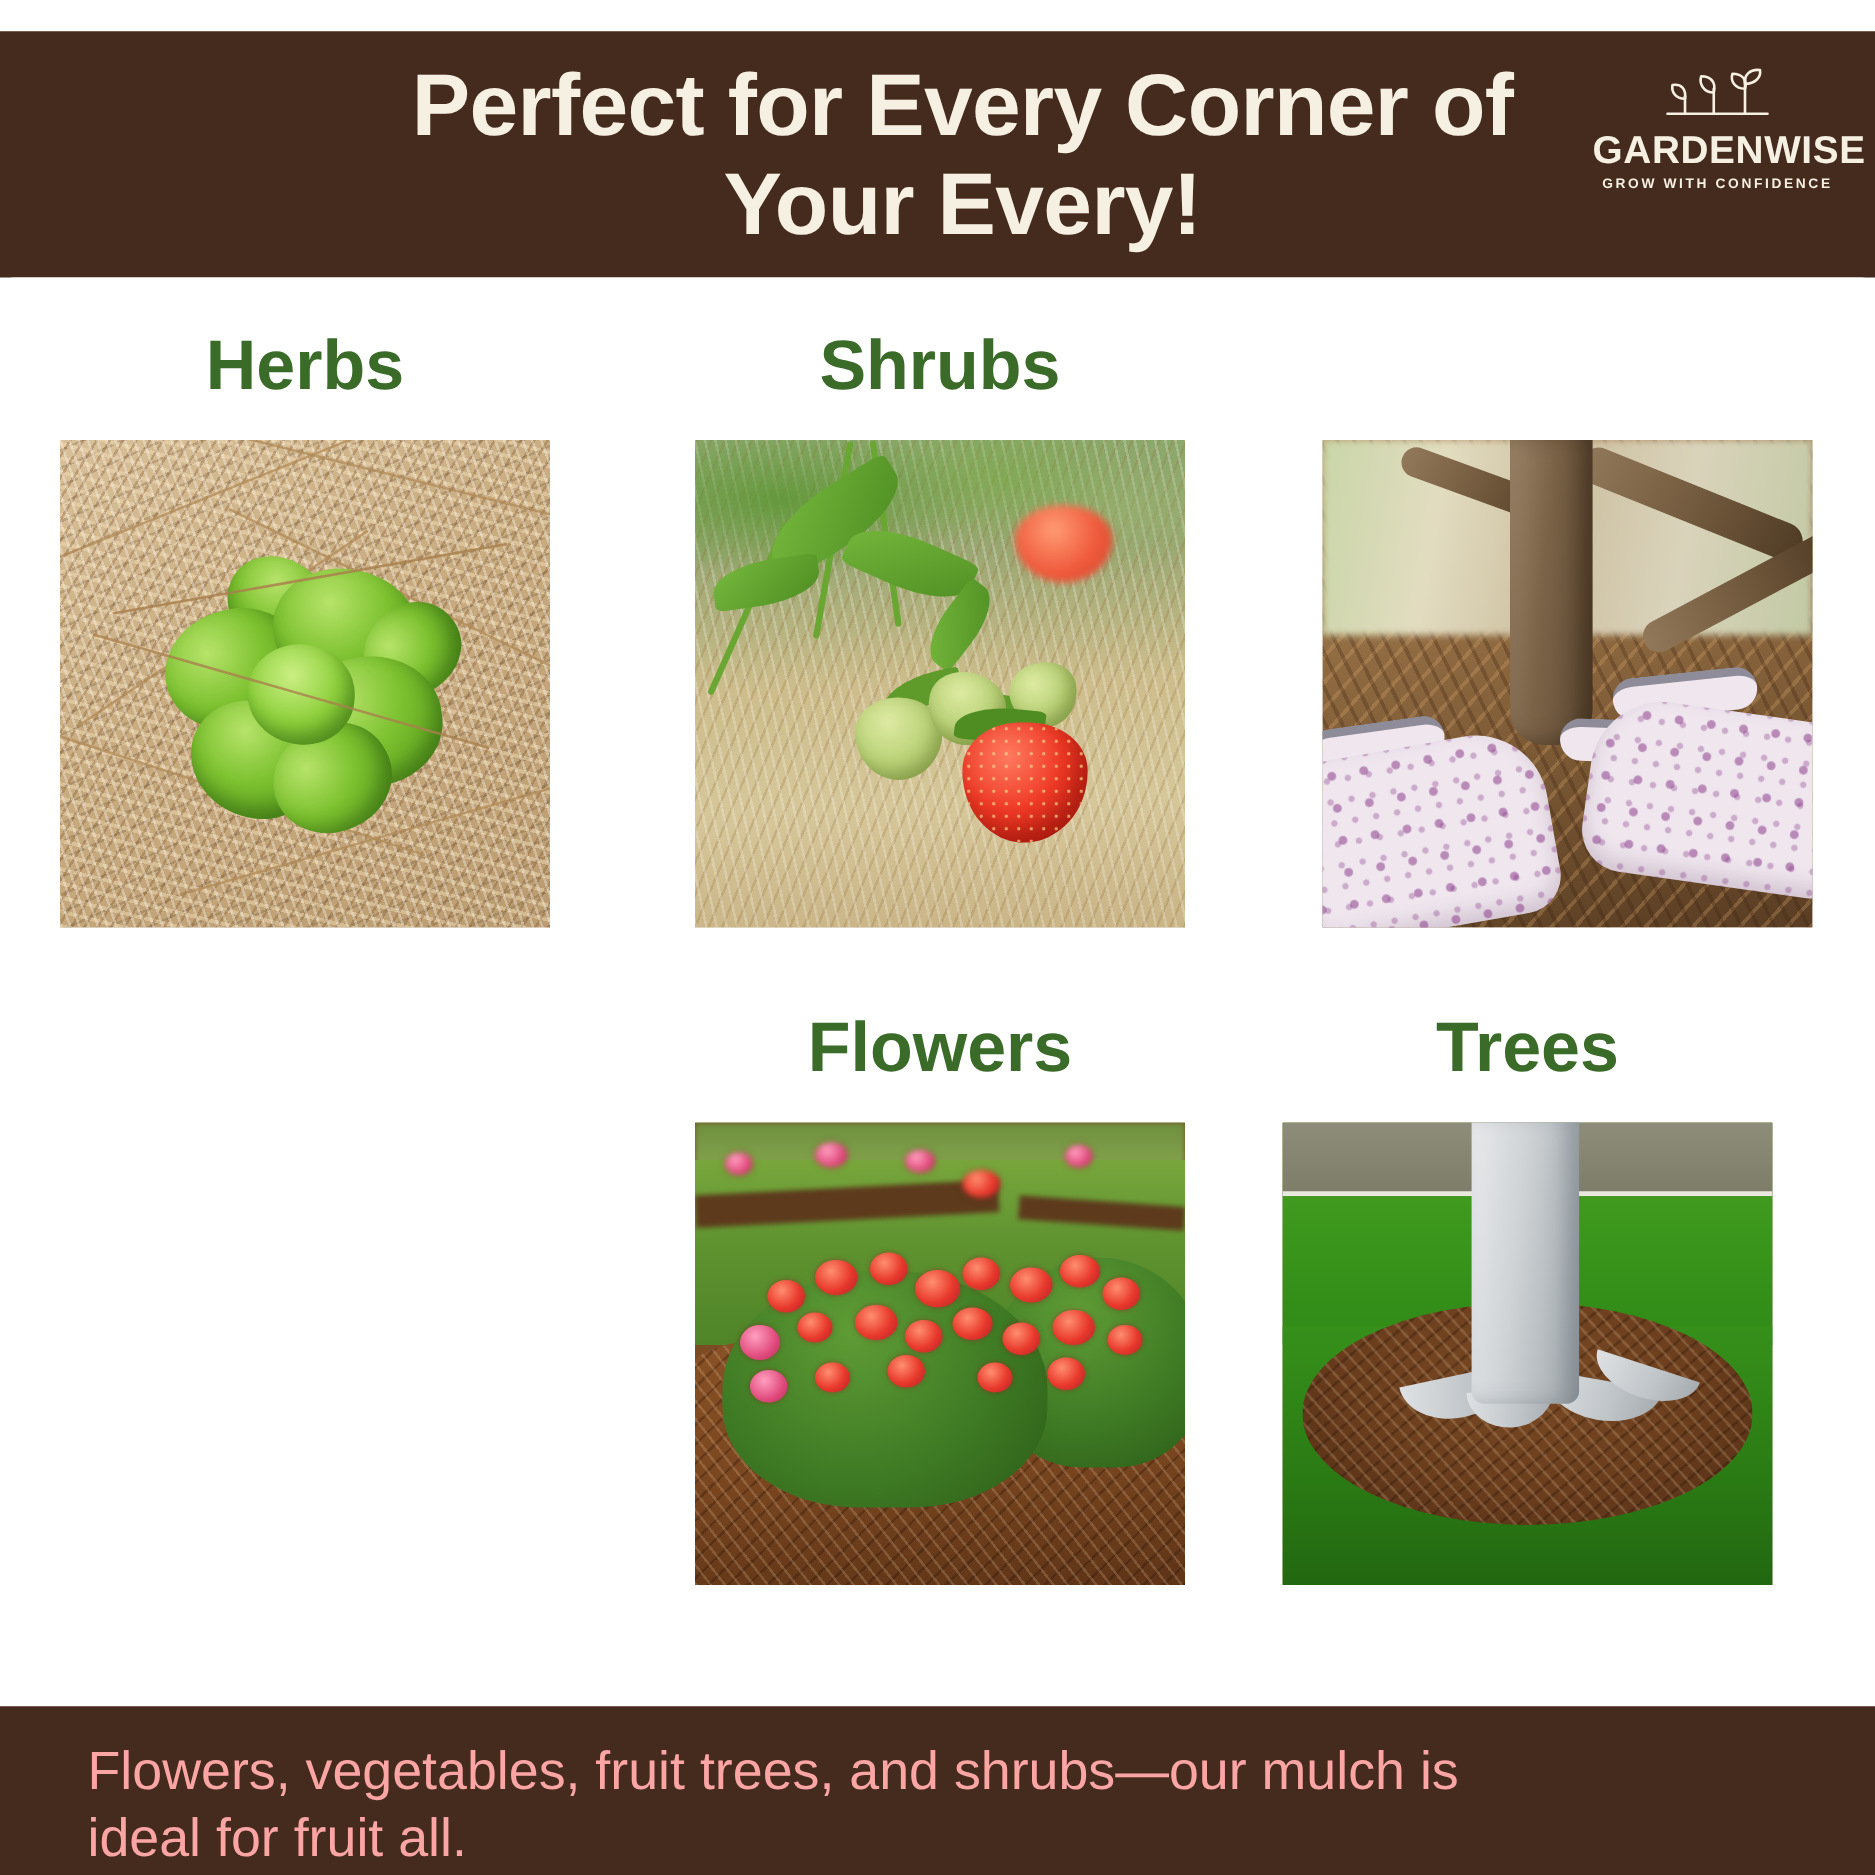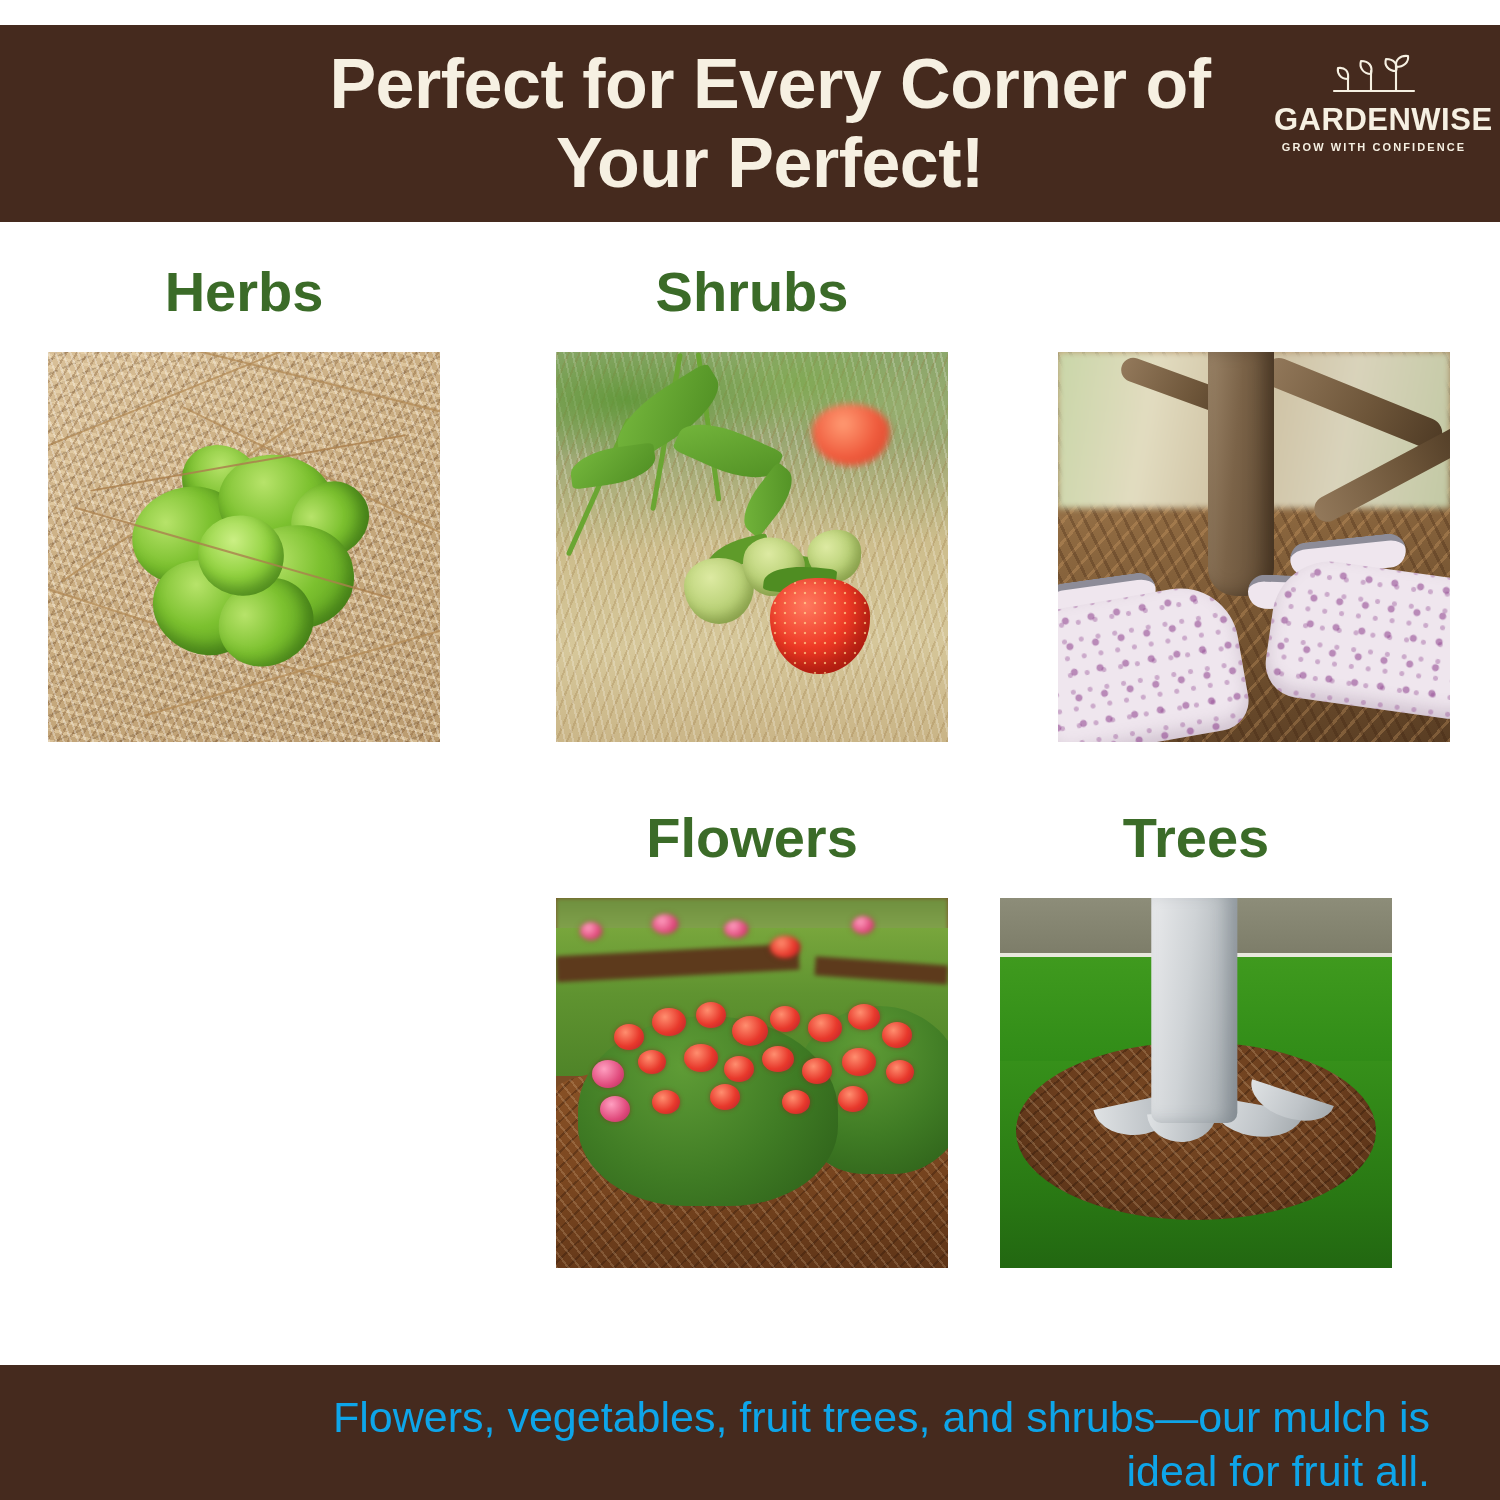--- a/index.html
+++ b/index.html
@@ -396,38 +396,38 @@
     top: 1340px;
     width: 1500px;
     height: 160px;
     background: #452a1e;
     display: flex;
     align-items: center;
     justify-content: center;
   }
   .footer-text {
     width: 1360px;
-    text-align: right;
-    color: #0ea5e9;
+    text-align: left;
+    color: #fca5a5;
     font-family: "Liberation Sans", sans-serif;
     font-weight: normal;
     font-size: 43px;
     line-height: 1.25;
   }
   .footer-text .line { display:block; white-space: nowrap; }
 </style>
 </head>
 <body>
 
 <div class="page">
 
   <div class="header-band">
     <div class="headline">
       <span class="line">Perfect for Every Corner of</span>
-      <span class="line">Your Perfect!</span>
+      <span class="line">Your Every!</span>
     </div>
 
     <div class="logo">
       <svg class="logo-mark" viewBox="0 0 112 46">
         <g fill="none" stroke="#f6f0e2" stroke-width="2.1" stroke-linecap="round" stroke-linejoin="round">
           <line x1="16" y1="38" x2="96" y2="38"></line>
           <path d="M30 38 V24"></path>
           <path d="M30 26 C22 26 19 20 20 15 C27 14 31 18 30 26 Z"></path>
           <path d="M53 38 V18"></path>
           <path d="M53 21 C45 21 41 14 43 8 C51 8 55 13 53 21 Z"></path>
@@ -546,21 +546,21 @@
           <div class="bloom" style="left:330px; top:162px; width:28px; height:24px;"></div>
           <div class="bloom pink" style="left:44px;  top:198px; width:30px; height:26px;"></div>
           <div class="bloom" style="left:96px;  top:192px; width:28px; height:24px;"></div>
           <div class="bloom" style="left:154px; top:186px; width:30px; height:26px;"></div>
           <div class="bloom" style="left:226px; top:192px; width:28px; height:24px;"></div>
           <div class="bloom" style="left:282px; top:188px; width:30px; height:26px;"></div>
         </div>
       </div>
     </div>
 
-    <div class="cell" style="left:1000px; top:588px; width:392px; height:460px;">
+    <div class="cell" style="left:1026px; top:588px; width:392px; height:460px;">
       <div class="cell-label">Trees</div>
       <div class="photo short">
         <div class="photo-inner p-trees">
           <div class="wall"></div>
           <div class="grass-far"></div>
           <div class="grass-near"></div>
           <div class="ring"></div>
           <div class="root r1"></div>
           <div class="root r2"></div>
           <div class="root r3"></div>

